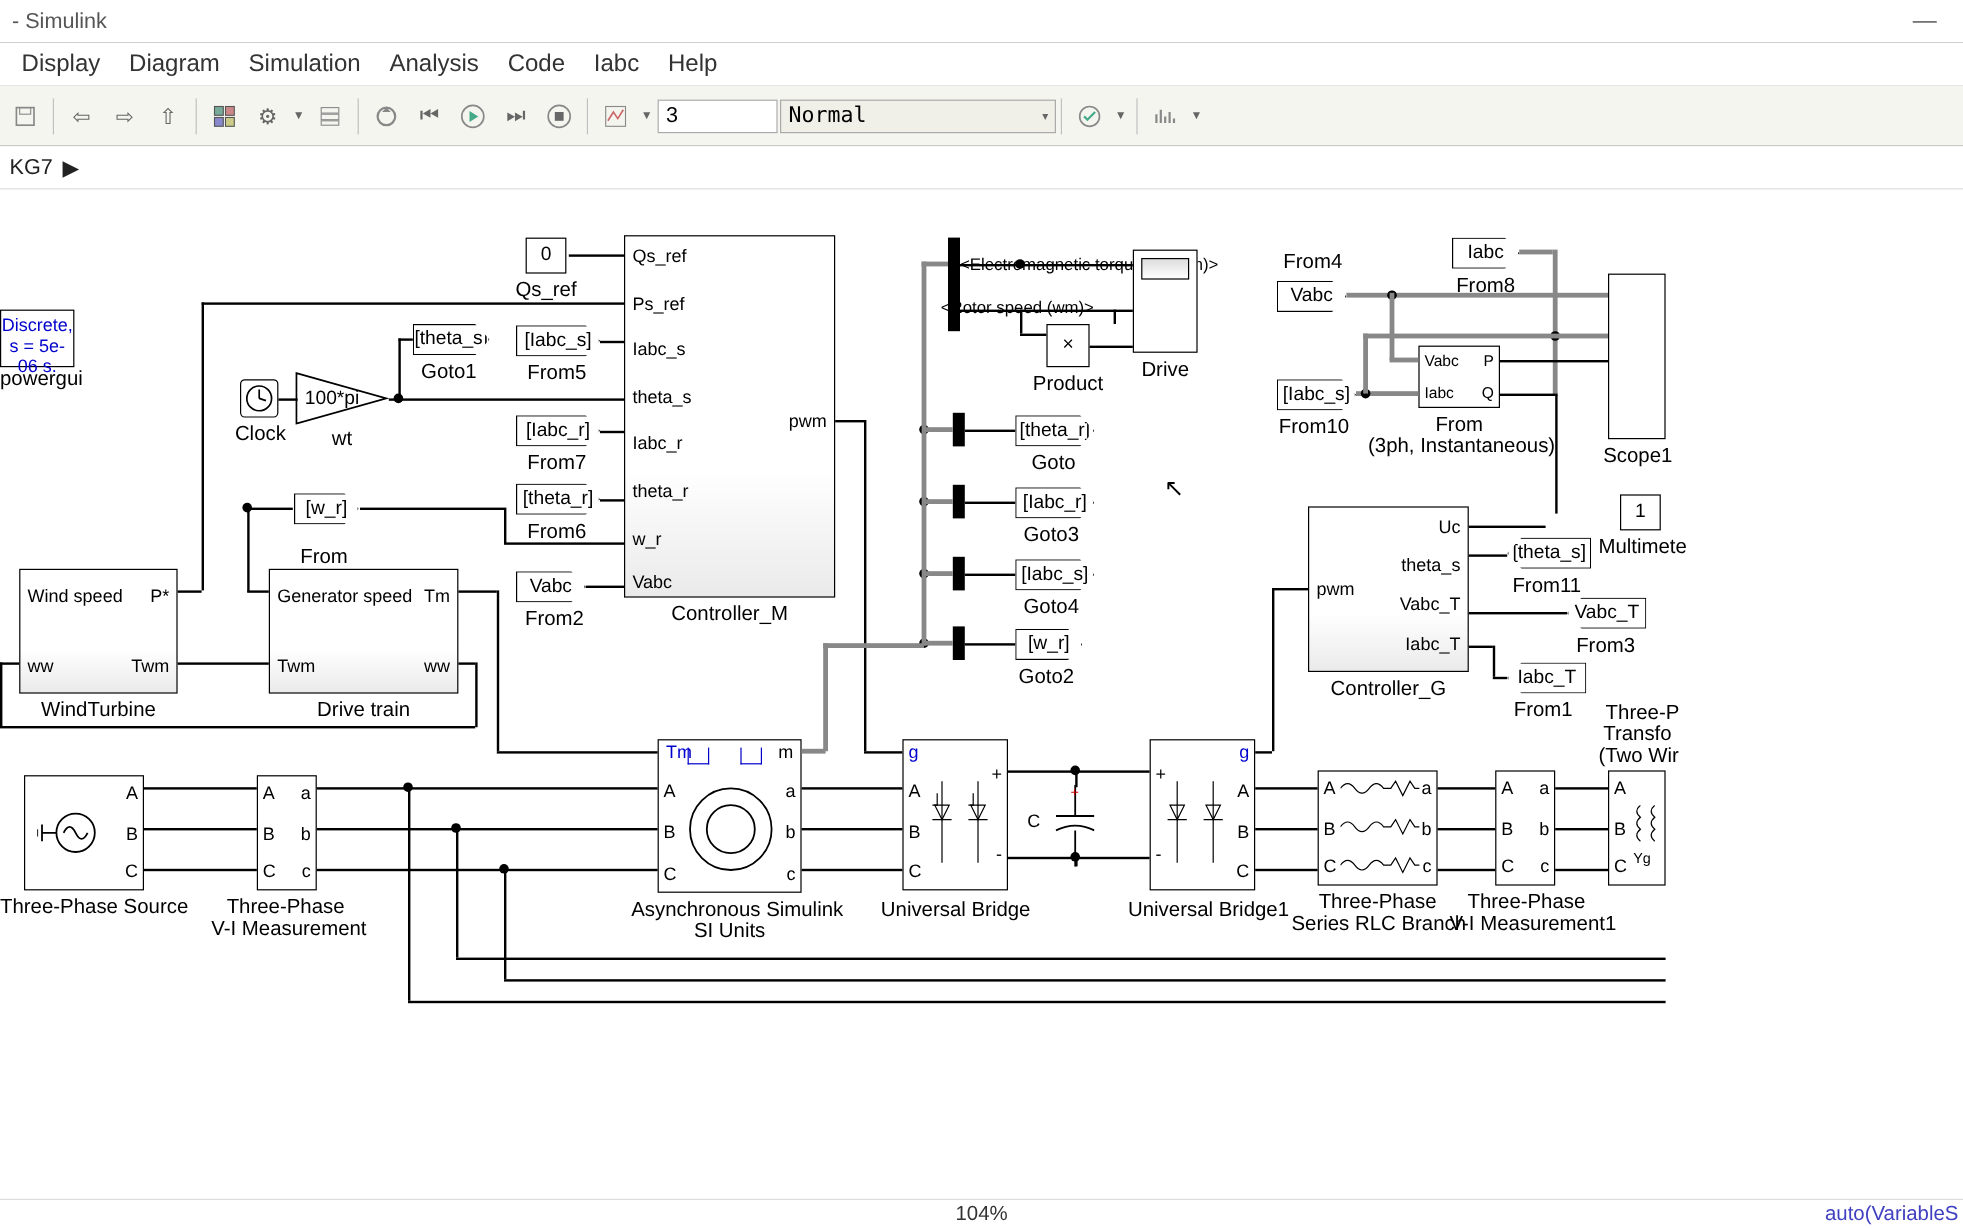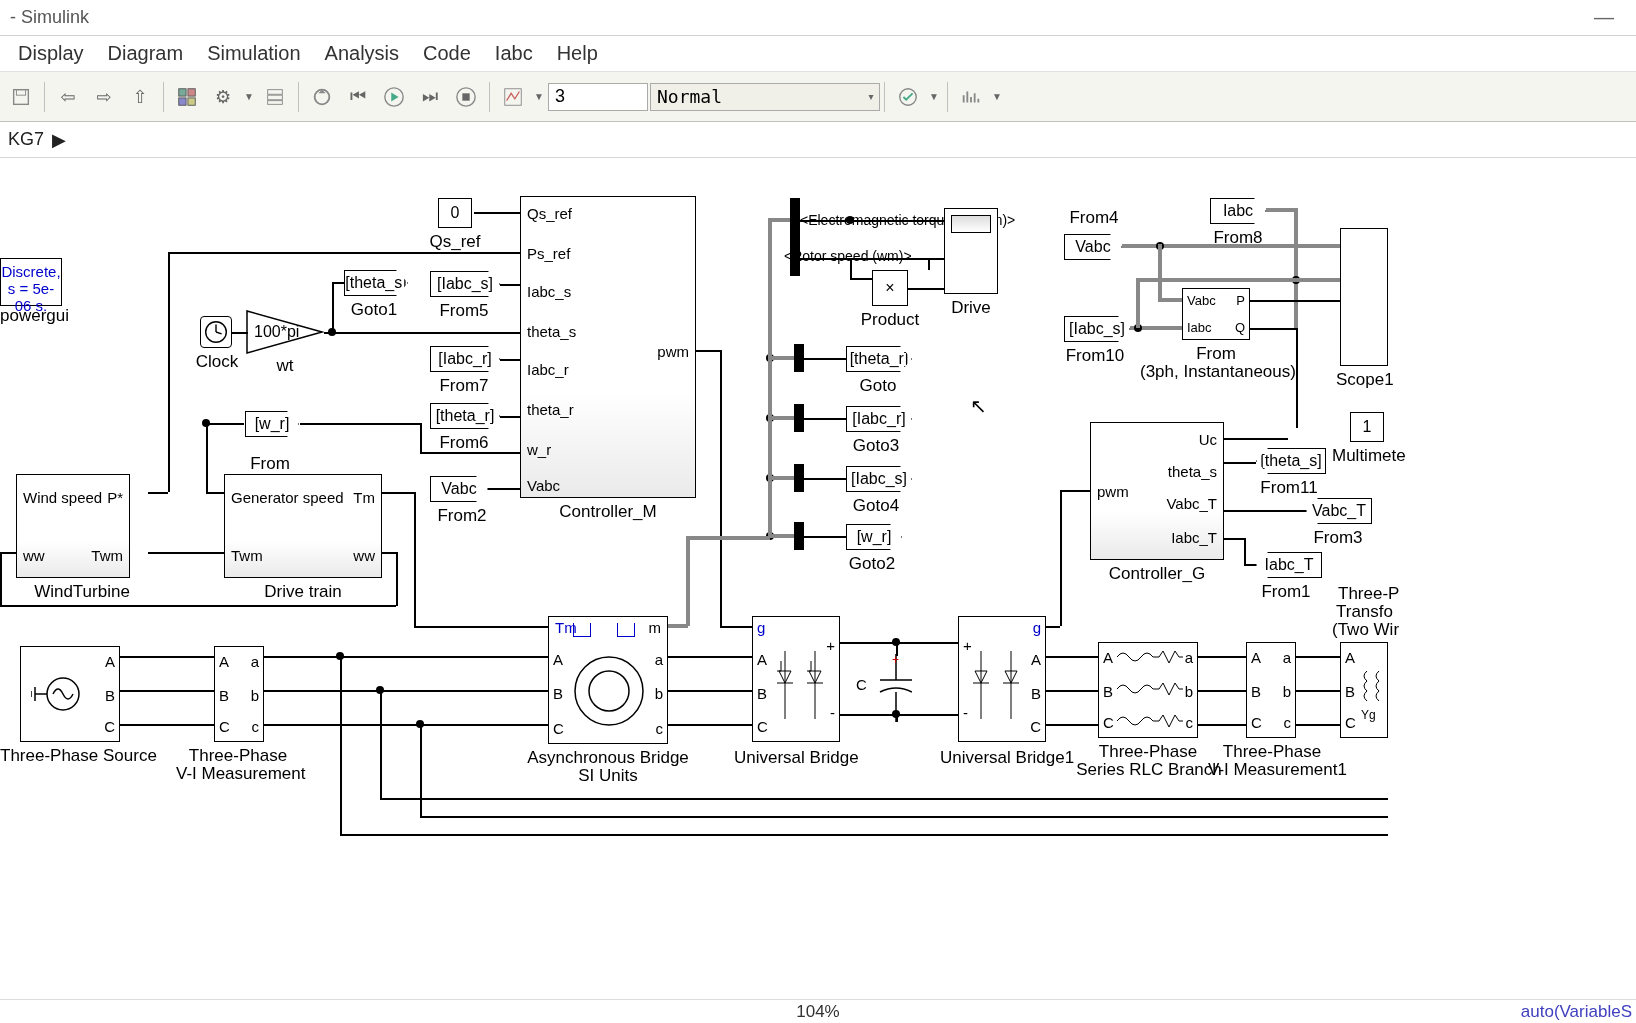--- a/index.html
+++ b/index.html
@@ -211,21 +211,21 @@
     <span class="port" style="left:6px;top:86px">Iabc_s</span>
     <span class="port" style="left:6px;top:126px">theta_s</span>
     <span class="port" style="left:6px;top:164px">Iabc_r</span>
     <span class="port" style="left:6px;top:204px">theta_r</span>
     <span class="port" style="left:6px;top:244px">w_r</span>
     <span class="port" style="left:6px;top:280px">Vabc</span>
     <span class="port" style="right:6px;top:146px">pwm</span>
   </div>
   <div class="lbl" style="left:520px;top:344px;width:176px">Controller_M</div>
 
-  <div class="blk grad" style="left:16px;top:316px;width:114px;height:104px">
+  <div class="blk grad" style="left:16px;top:316px;width:132px;height:104px">
     <span class="port" style="left:6px;top:14px">Wind speed</span>
     <span class="port" style="right:6px;top:14px">P*</span>
     <span class="port" style="left:6px;top:72px">ww</span>
     <span class="port" style="right:6px;top:72px">Twm</span>
   </div>
   <div class="lbl" style="left:16px;top:424px;width:132px">WindTurbine</div>
 
   <div class="blk grad" style="left:224px;top:316px;width:158px;height:104px">
     <span class="port" style="left:6px;top:14px">Generator speed</span>
     <span class="port" style="right:6px;top:14px">Tm</span>
@@ -342,21 +342,21 @@
     <span class="port" style="right:4px;top:68px">b</span>
     <span class="port" style="left:4px;bottom:6px">C</span>
     <span class="port" style="right:4px;bottom:6px">c</span>
     <svg style="position:absolute;left:24px;top:28px;width:72px;height:92px">
         <circle cx="36" cy="46" r="34" fill="none" stroke="#000" stroke-width="1.5"></circle>
         <circle cx="36" cy="46" r="20" fill="none" stroke="#000" stroke-width="1.5"></circle>
       </svg>
     <div style="position:absolute;left:24px;top:6px;width:18px;height:14px;border:1.5px solid #00c;border-top:none"></div>
     <div style="position:absolute;left:68px;top:6px;width:18px;height:14px;border:1.5px solid #00c;border-top:none"></div>
   </div>
-  <div class="lbl" style="left:526px;top:590px;width:164px">Asynchronous Bridge</div>
+  <div class="lbl" style="left:526px;top:590px;width:164px">Asynchronous Simulink</div>
   <div class="lbl" style="left:560px;top:608px;width:96px">SI Units</div>
 
   <div class="blk" style="left:752px;top:458px;width:88px;height:126px">
     <span class="port blue" style="left:4px;top:2px">g</span>
     <span class="port" style="right:4px;top:20px">+</span>
     <span class="port" style="right:4px;bottom:20px">-</span>
     <span class="port" style="left:4px;top:34px">A</span>
     <span class="port" style="left:4px;top:68px">B</span>
     <span class="port" style="left:4px;bottom:6px">C</span>
     <svg style="position:absolute;left:22px;top:24px;width:56px;height:88px">

